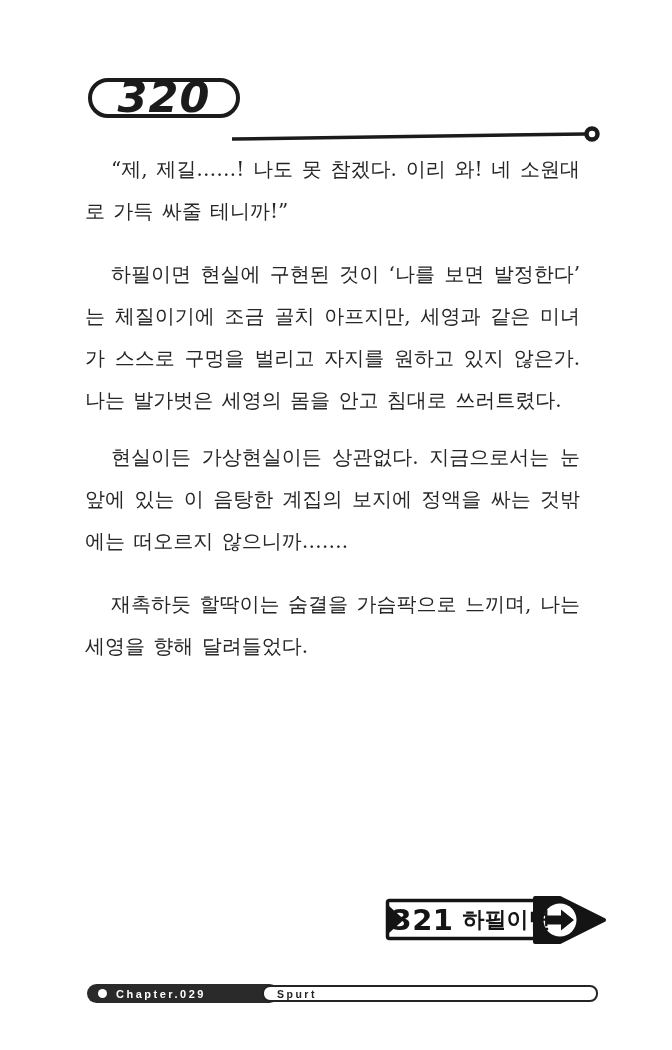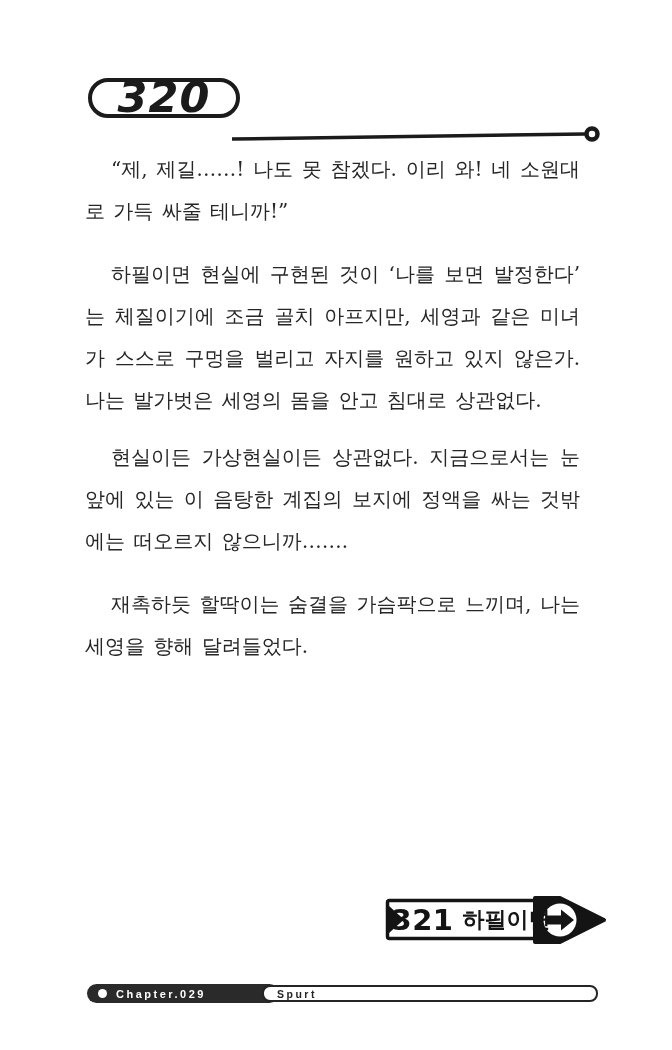--- a/index.html
+++ b/index.html
@@ -74,21 +74,21 @@
   <div class="badge">
     <span class="badge-num">320</span>
   </div>
   <svg class="header-line" width="378" height="24" viewBox="0 0 378 24">
     <line x1="4" y1="15" x2="357" y2="10" stroke="#1b1b1b" stroke-width="3.5"></line>
     <circle cx="364" cy="10" r="5.5" fill="#ffffff" stroke="#1b1b1b" stroke-width="4.5"></circle>
   </svg>
 
   <div class="text-block">
     <p class="pa1">“제, 제길……! 나도 못 참겠다. 이리 와! 네 소원대로 가득 싸줄 테니까!”</p>
-    <p class="pa3">하필이면 현실에 구현된 것이 ‘나를 보면 발정한다’ 는 체질이기에 조금 골치 아프지만, 세영과 같은 미녀가 스스로 구멍을 벌리고 자지를 원하고 있지 않은가. 나는 발가벗은 세영의 몸을 안고 침대로 상관없다.</p>
+    <p class="pa3">하필이면 현실에 구현된 것이 ‘나를 보면 발정한다’ 는 체질이기에 조금 골치 아프지만, 세영과 같은 미녀가 스스로 구멍을 벌리고 자지를 원하고 있지 않은가. 나는 발가벗은 세영의 몸을 안고 침대로 쓰러트렸다.</p>
     <p class="pa4">현실이든 가상현실이든 상관없다. 지금으로서는 눈앞에 있는 이 음탕한 계집의 보지에 정액을 싸는 것밖에는 떠오르지 않으니까…….</p>
     <p class="pa5">재촉하듯 할딱이는 숨결을 가슴팍으로 느끼며, 나는 세영을 향해 달려들었다.</p>
   </div>
 
   <div class="nav-button">
     <svg width="226" height="54" viewBox="0 0 226 54">
 
       <rect x="3.5" y="6.5" width="151" height="38" rx="2" fill="#ffffff" stroke="#141414" stroke-width="3.5"></rect>
 
       <path d="M5,12 L20,25.5 L5,39 Z" fill="#141414"></path>

